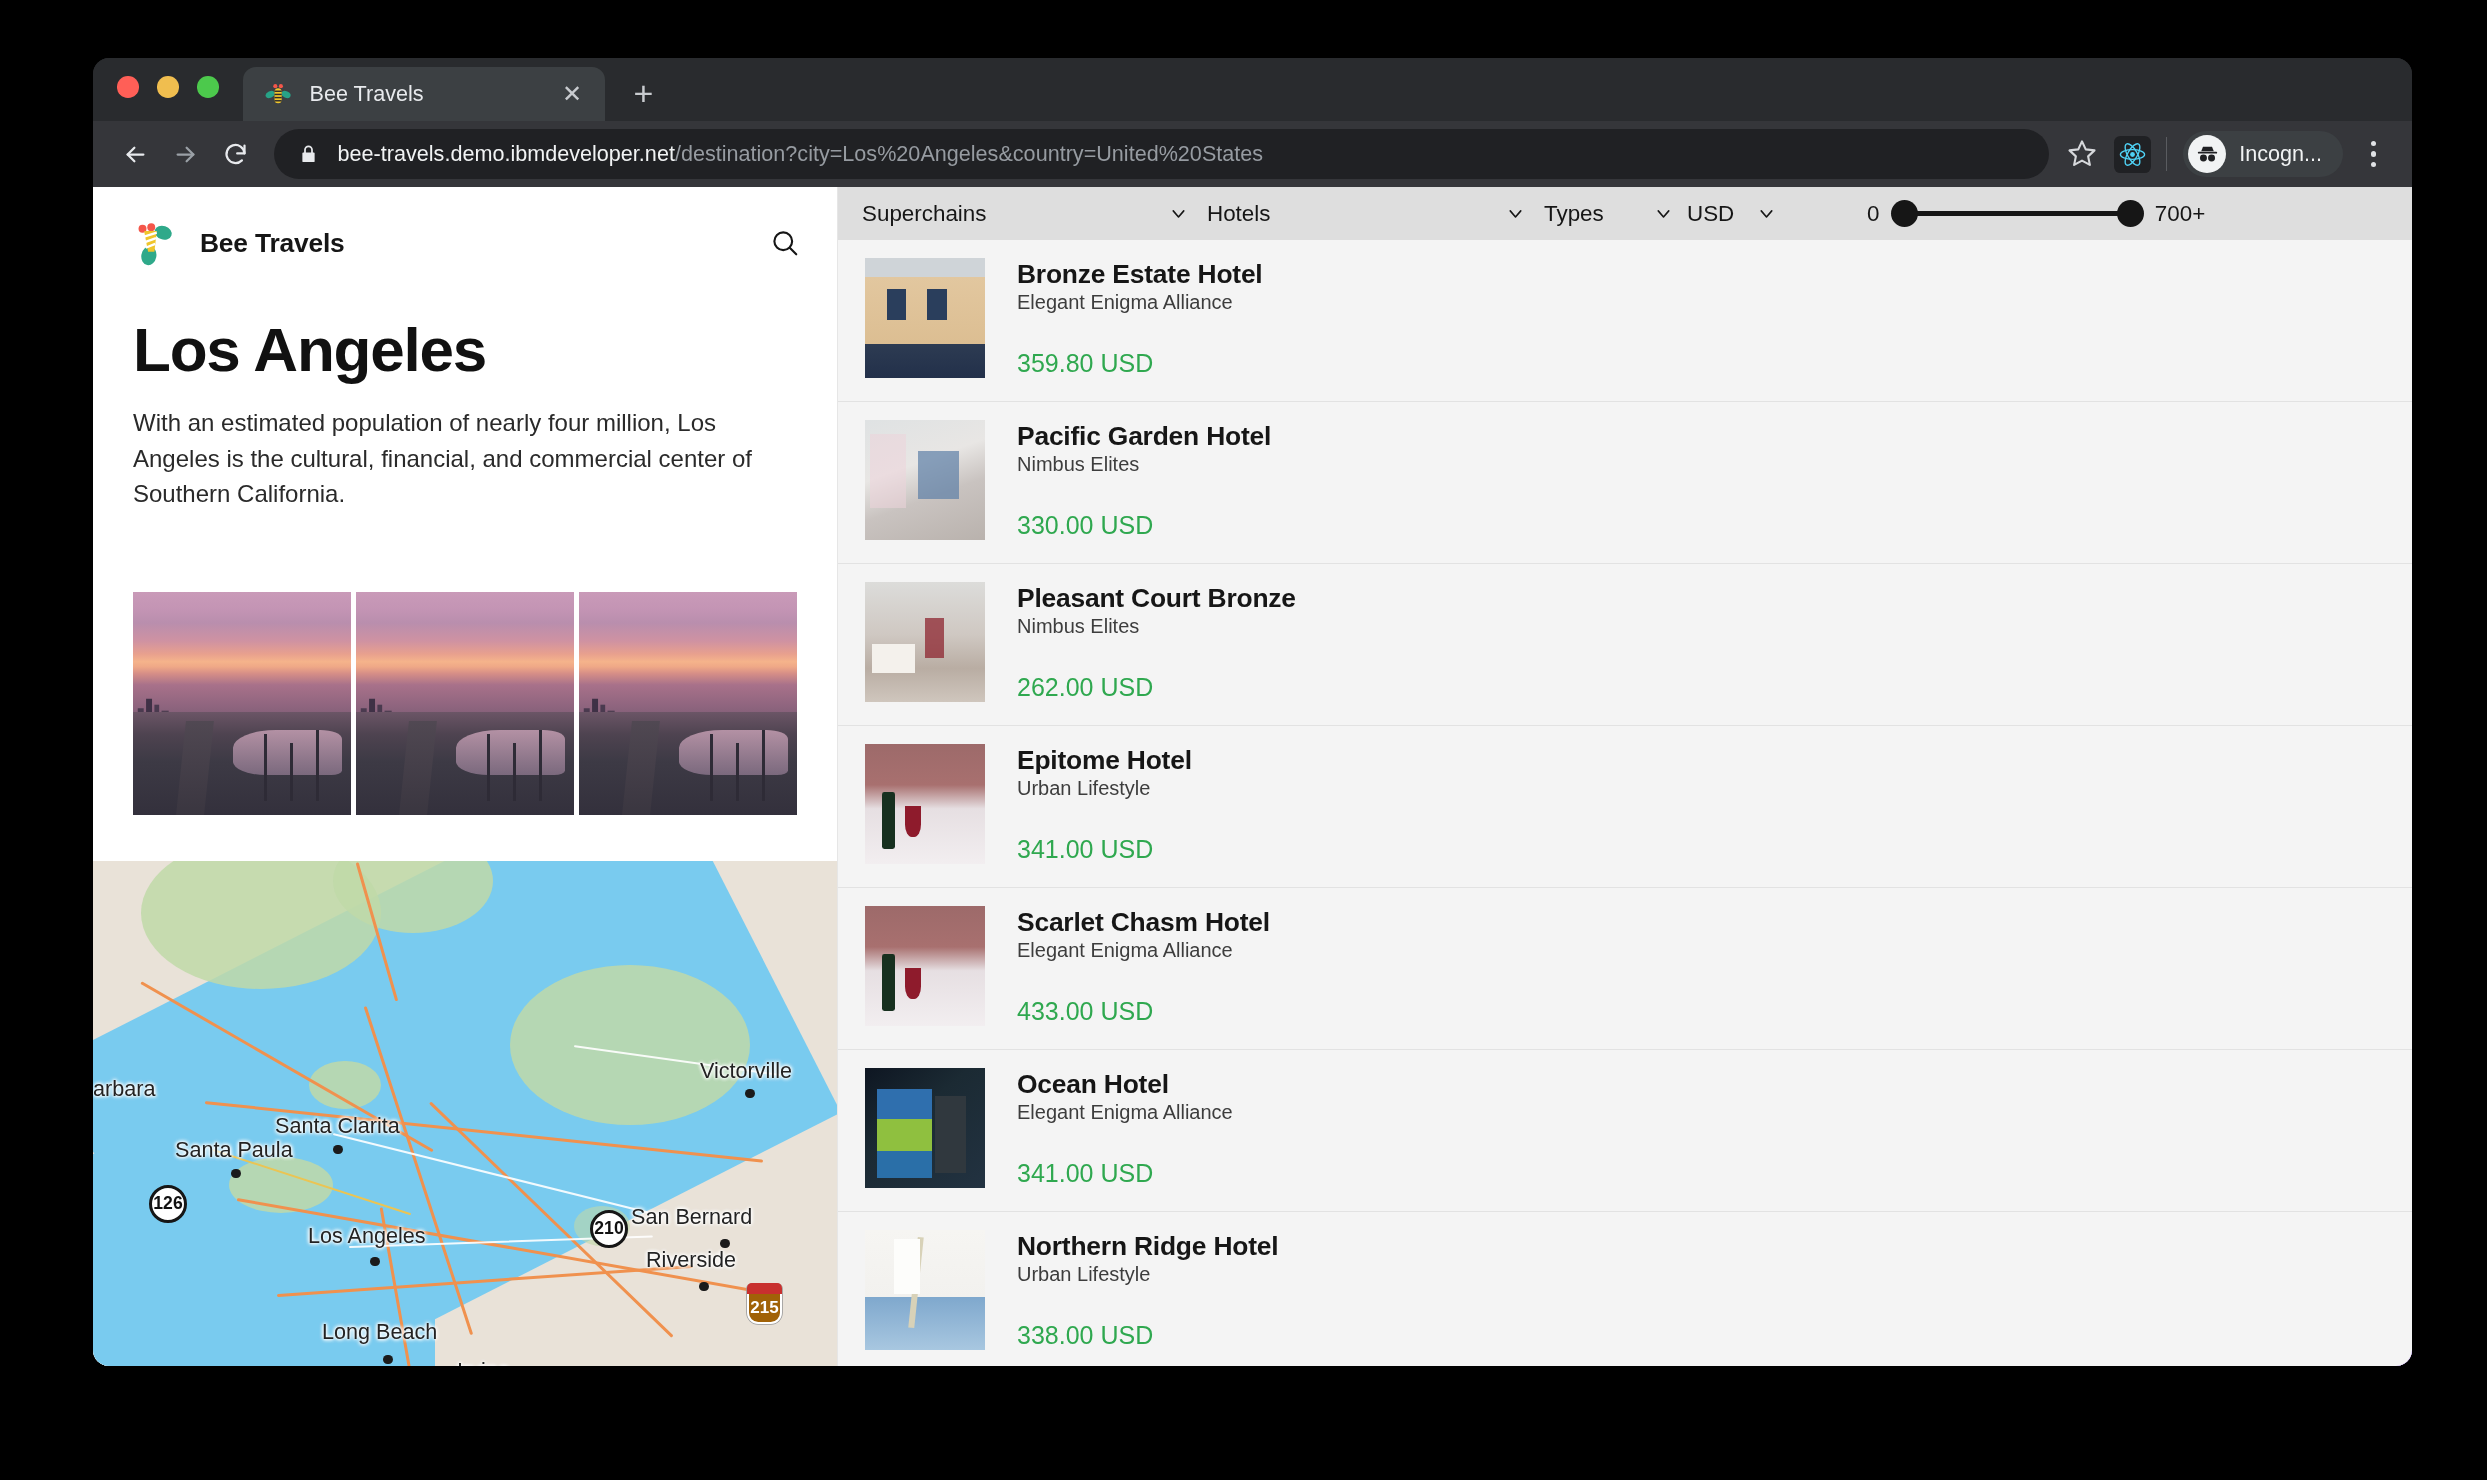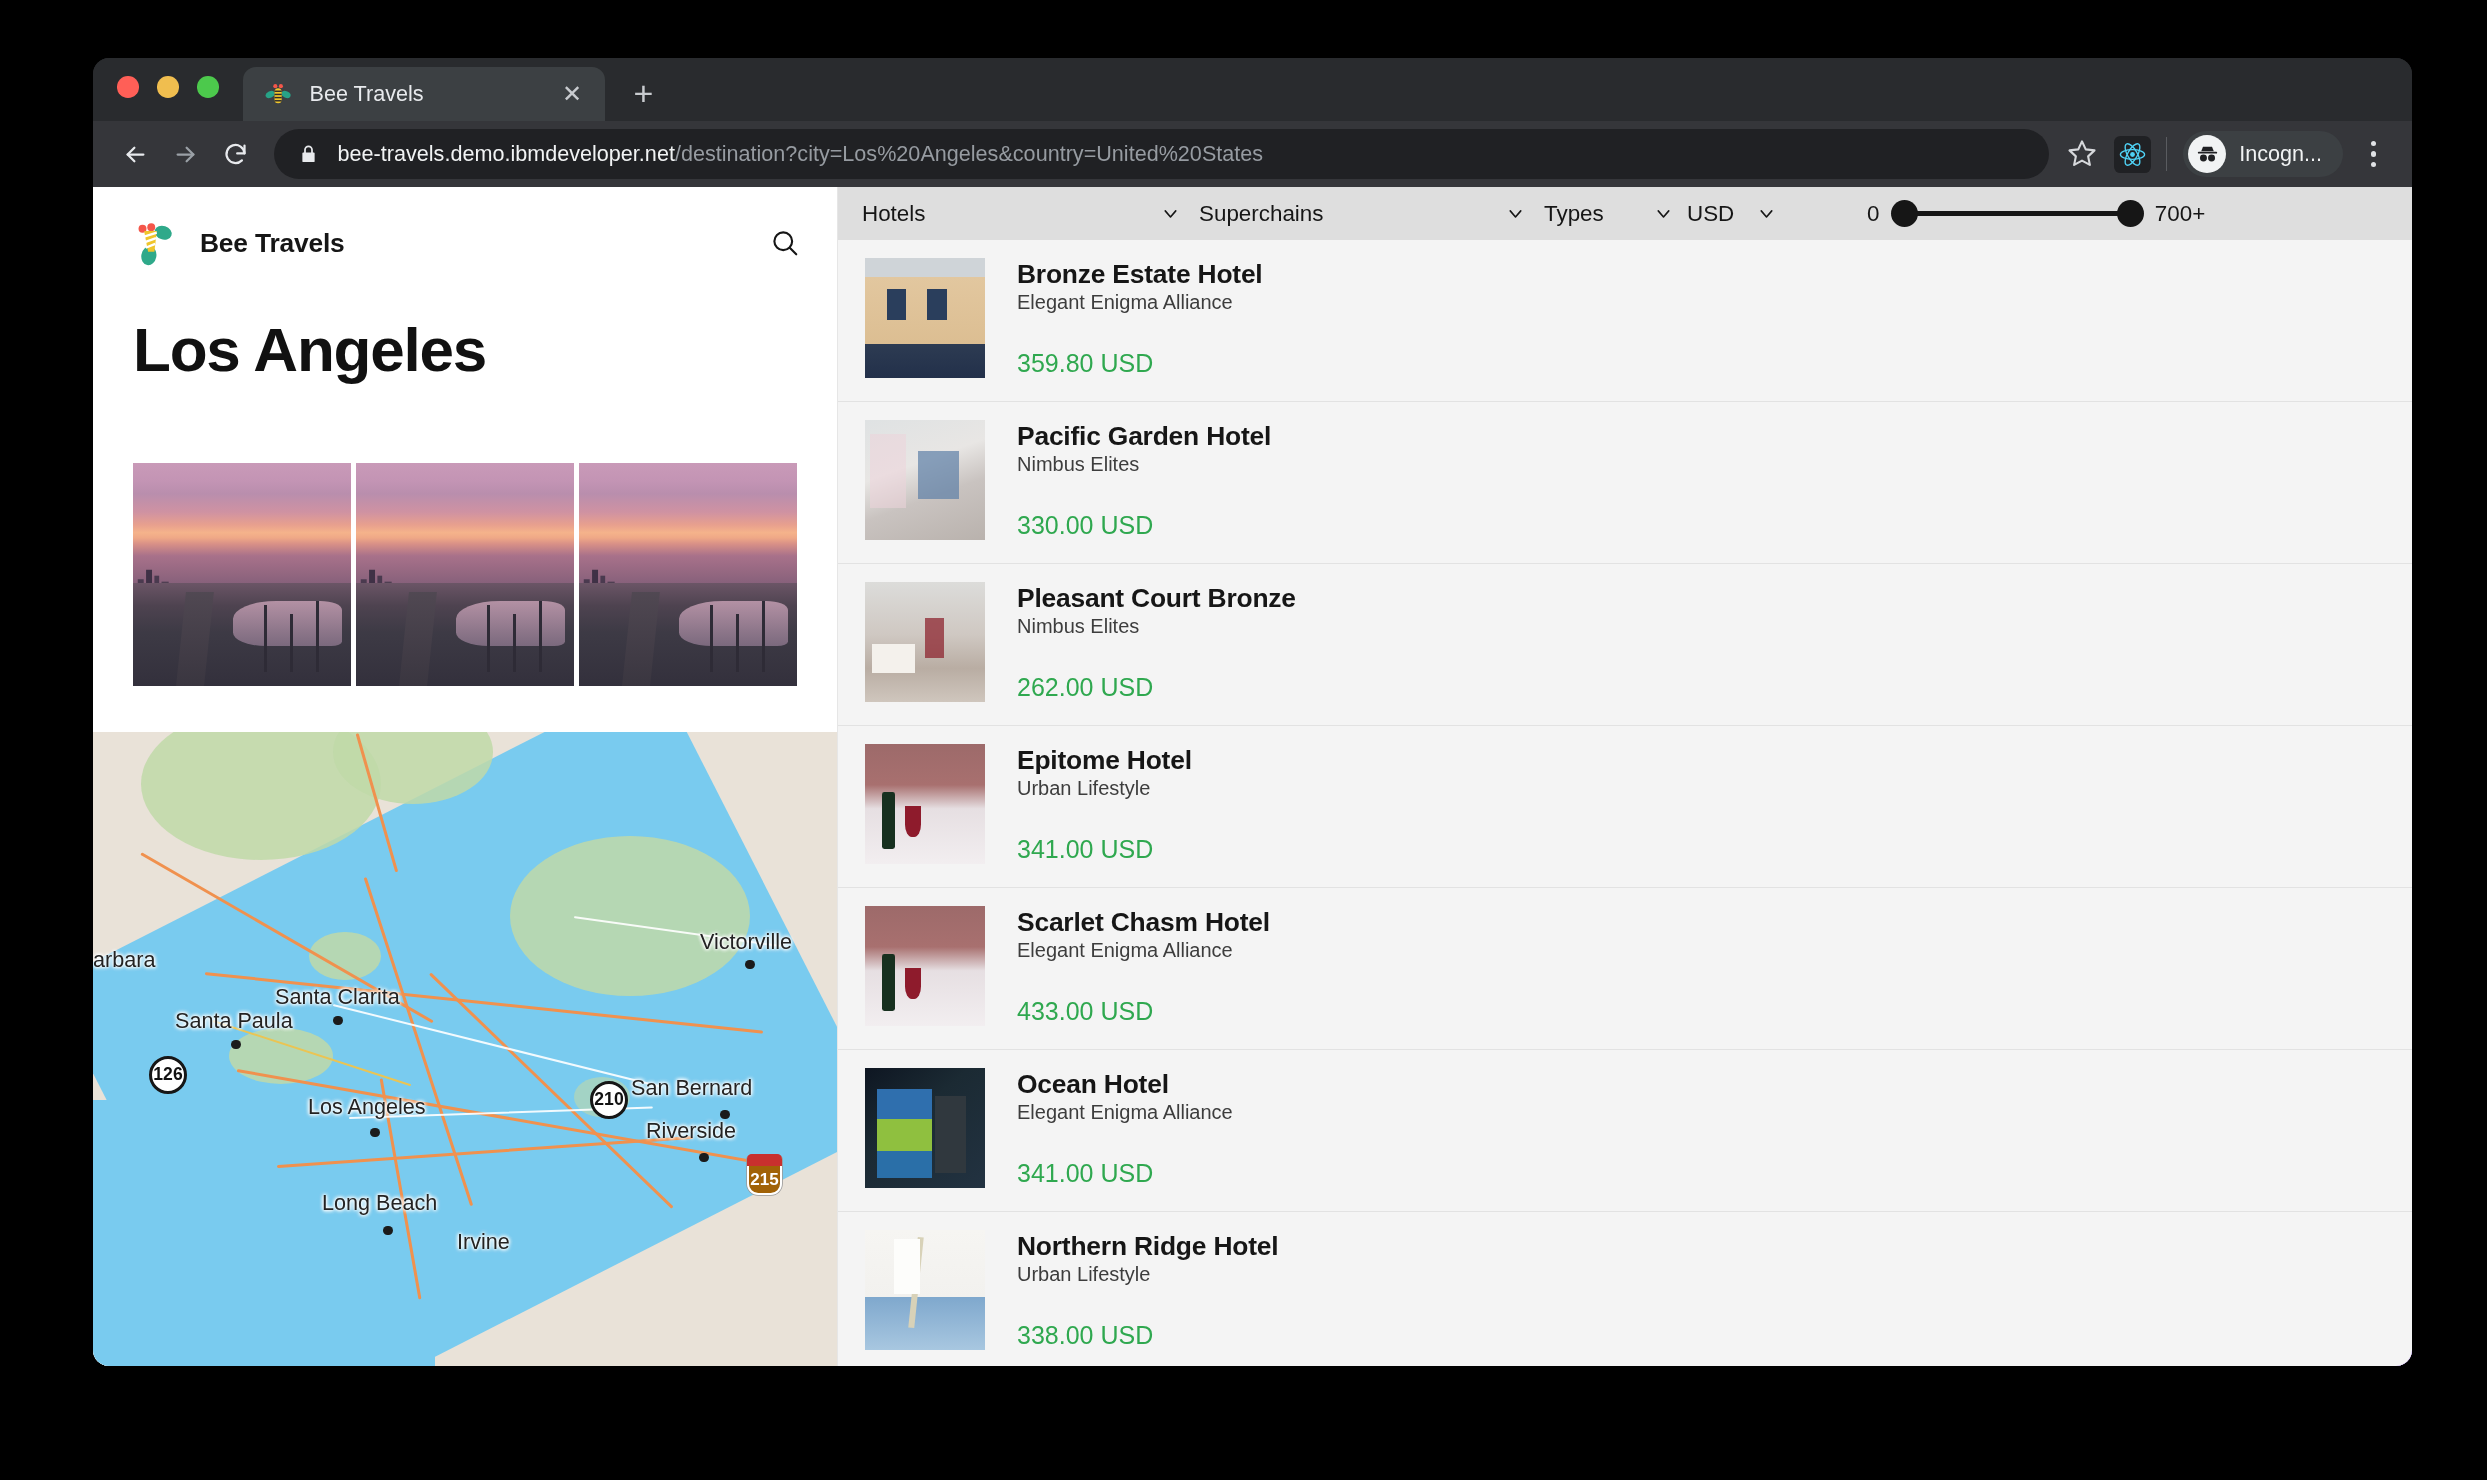--- a/index.html
+++ b/index.html
@@ -403,20 +403,21 @@
         <span id="header-search-icon">
           <svg width="30" height="30" viewBox="0 0 24 24" fill="none" stroke="#161616" stroke-width="1.7" stroke-linecap="round">
               <circle cx="10.6" cy="10.6" r="7.1"></circle>
               <line x1="15.8" y1="15.8" x2="21" y2="21"></line>
             </svg>
         </span>
       </div>
 
       <div id="city-block">
         <h1 id="city-title">Los Angeles</h1>
+        <p id="city-description">With an estimated population of nearly four million, Los Angeles is the cultural, financial, and commercial center of Southern California.</p>
       </div>
 
       <div id="photo-strip">
         <div class="photo-tile">
           <div class="photo-sky"></div>
           <svg class="photo-skyline" viewBox="0 0 100 30" preserveAspectRatio="none">
             <rect x="4" y="12" width="5" height="18" fill="#4a3a4f"></rect>
               <rect x="11" y="4" width="5" height="26" fill="#3f3146"></rect>
             <rect x="18" y="9" width="4" height="21" fill="#4a3a4f"></rect>
               <rect x="24" y="14" width="6" height="16" fill="#4f3f52"></rect>
@@ -522,36 +523,36 @@
         <div class="hwy-shield-round" style="left:56px;top:324px;">126</div>
         <div class="hwy-shield-round" style="left:497px;top:349px;">210</div>
         <div class="hwy-shield-interstate" style="left:654px;top:423px;">215</div>
 
       </div>
     </div>
 
     <div id="right-panel">
 
       <div id="filter-bar">
+        <div class="filter-select" id="filter-superchains">
+          <span class="fs-label">Superchains</span>
+          <span class="fs-caret">
+            <svg width="21" height="21" viewBox="0 0 24 24" fill="none" stroke="#161616" stroke-width="1.8" stroke-linecap="round" stroke-linejoin="round">
+                <polyline points="6 9 12 16 18 9"></polyline>
+              </svg>
+          </span>
+        </div>
         <div class="filter-select" id="filter-hotels">
           <span class="fs-label">Hotels</span>
           <span class="fs-caret">
             <svg width="21" height="21" viewBox="0 0 24 24" fill="none" stroke="#161616" stroke-width="1.8" stroke-linecap="round" stroke-linejoin="round">
                 <polyline points="6 9 12 16 18 9"></polyline>
               </svg>
           </span>
         </div>
-        <div class="filter-select" id="filter-superchains">
-          <span class="fs-label">Superchains</span>
-          <span class="fs-caret">
-            <svg width="21" height="21" viewBox="0 0 24 24" fill="none" stroke="#161616" stroke-width="1.8" stroke-linecap="round" stroke-linejoin="round">
-                <polyline points="6 9 12 16 18 9"></polyline>
-              </svg>
-          </span>
-        </div>
         <div class="filter-select" id="filter-types">
           <span class="fs-label">Types</span>
           <span class="fs-caret">
             <svg width="21" height="21" viewBox="0 0 24 24" fill="none" stroke="#161616" stroke-width="1.8" stroke-linecap="round" stroke-linejoin="round">
                 <polyline points="6 9 12 16 18 9"></polyline>
               </svg>
           </span>
         </div>
         <div class="filter-select" id="filter-currency">
           <span class="fs-label">USD</span>

